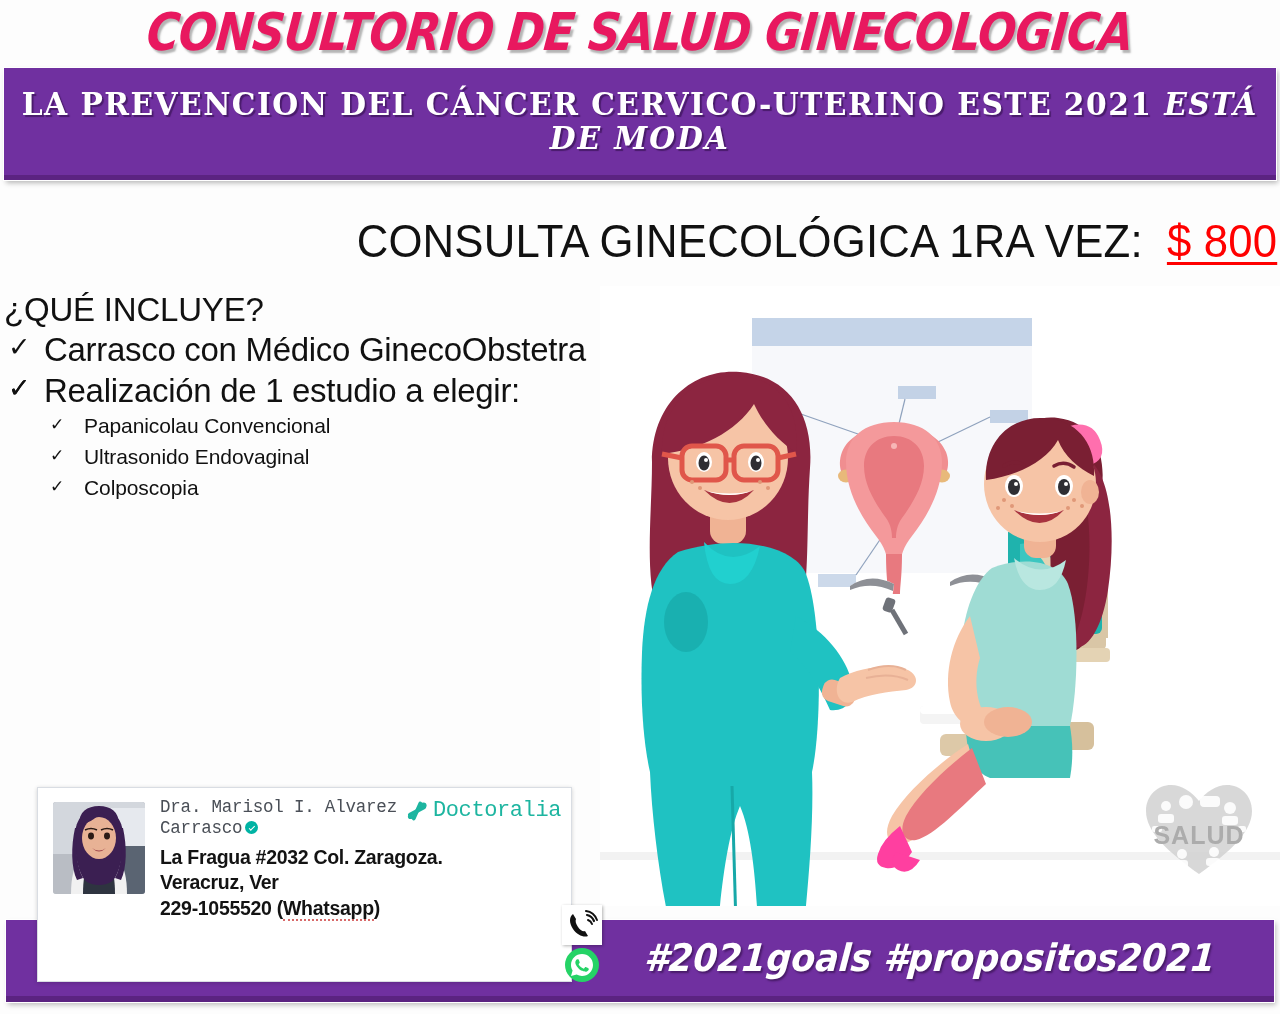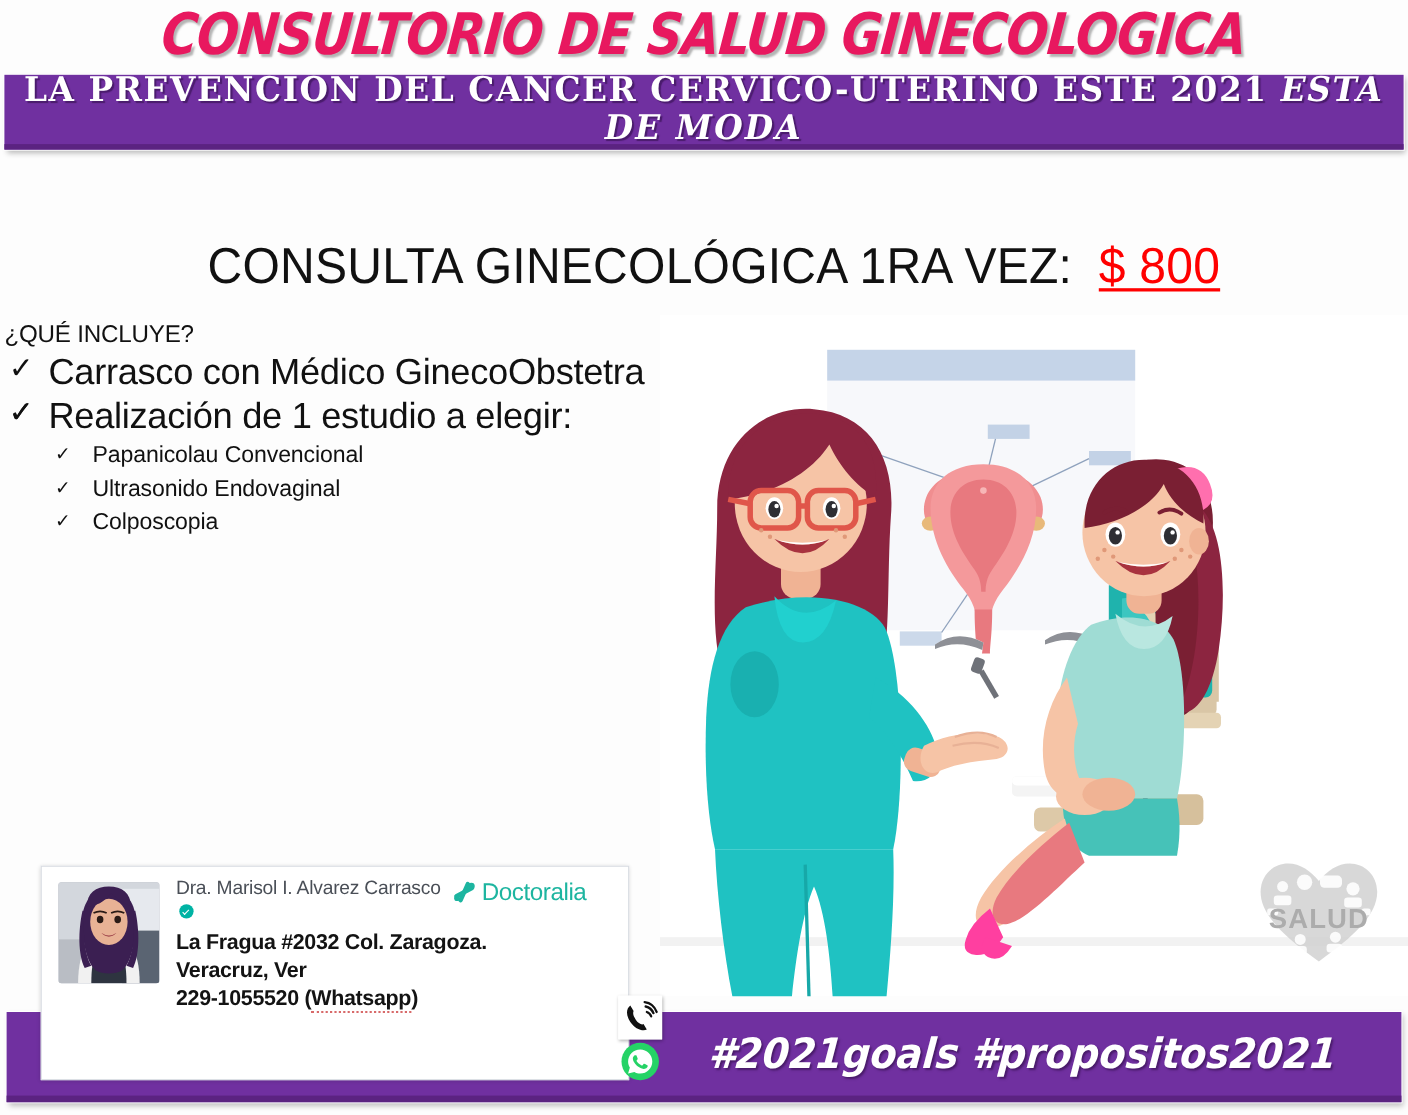--- a/index.html
+++ b/index.html
@@ -24,21 +24,21 @@
     color:#e8185f;
     transform:scaleX(.86) skewX(-6deg);
     transform-origin:center;
     white-space:nowrap;
     text-shadow:3px 3px 2px rgba(120,120,120,.55);
     line-height:1;
   }
 
   
   .banner-top{
-    position:absolute;left:4px;top:68px;width:1272px;height:68px;
+    position:absolute;left:4px;top:68px;width:1272px;height:112px;
     background:#7030a0;
     border-bottom:5px solid #5b2381;
     box-shadow:0 0 0 1px #ffffff, 2px 3px 5px rgba(0,0,0,.28);
     display:flex;flex-direction:column;align-items:center;justify-content:center;
     box-sizing:border-box;
     overflow:hidden;
   }
   .banner-line{
     font-family:"DejaVu Serif","Liberation Serif",serif;
     font-weight:bold;color:#ffffff;
@@ -47,34 +47,34 @@
     white-space:nowrap;
     text-shadow:2px 2px 1px rgba(60,20,90,.75);
     transform:scaleX(.96);
   }
   .banner-line .ital{font-style:italic;}
   .banner-line.l2{font-style:italic;letter-spacing:2px;}
 
   
   .price-row{
     position:absolute;left:0;top:214px;width:1280px;
-    text-align:center;white-space:nowrap;text-decoration:underline;
+    text-align:right;white-space:nowrap;text-decoration:underline;
   }
   .price-row span{
     font-family:"Liberation Sans","DejaVu Sans",sans-serif;
     font-size:46px;color:#111111;letter-spacing:.2px;
     transform:scaleX(.95);display:inline-block;
   }
   .price-amount{color:#ff0000 !important;text-decoration:underline;
     text-underline-offset:5px;text-decoration-thickness:3px;font-weight:normal;}
 
   
   .left-col{position:absolute;left:2px;top:292px;width:585px;}
   .que-incluye{
-    font-size:22px;color:#111;line-height:1.1;margin:0 0 2px 2px;
+    font-size:33px;color:#111;line-height:1.1;margin:0 0 2px 2px;
     letter-spacing:-.2px;
   }
   ul.main-list{list-style:none;margin:0;padding:0;}
   ul.main-list > li{
     position:relative;padding-left:42px;margin-bottom:1px;
     font-size:33px;line-height:1.19;color:#111;letter-spacing:-.3px;
   }
   ul.main-list > li > .chk{
     position:absolute;left:6px;top:1px;font-size:27px;color:#111;
   }
@@ -122,21 +122,21 @@
     box-shadow:0 1px 4px rgba(0,0,0,.18);
     box-sizing:border-box;
     padding:9px 10px 6px 10px;
     z-index:5;
   }
   .doc-photo{
     position:absolute;left:15px;top:14px;width:92px;height:92px;
     border-radius:3px;overflow:hidden;background:#cfd3da;
   }
   .doc-body{margin-left:112px;position:relative;height:100%;}
-  .doc-name-row{display:flex;align-items:flex-start;justify-content:flex-start;}
+  .doc-name-row{display:flex;align-items:flex-start;justify-content:flex-start;font-family:Liberation Mono, monospace;}
   .doc-name{
     font-size:17.5px;color:#4a4f57;line-height:1.22;max-width:250px;
     letter-spacing:-.2px;
   }
   .verif{display:inline-block;width:13px;height:13px;border-radius:50%;
     background:#00b3a4;position:relative;vertical-align:-1px;margin-left:3px;}
   .verif::after{content:"";position:absolute;left:3.2px;top:4.2px;width:5px;height:2.4px;
     border-left:1.6px solid #fff;border-bottom:1.6px solid #fff;transform:rotate(-45deg);}
   .doctoralia{display:flex;align-items:center;gap:4px;margin-top:1px;}
   .doctoralia-word{

